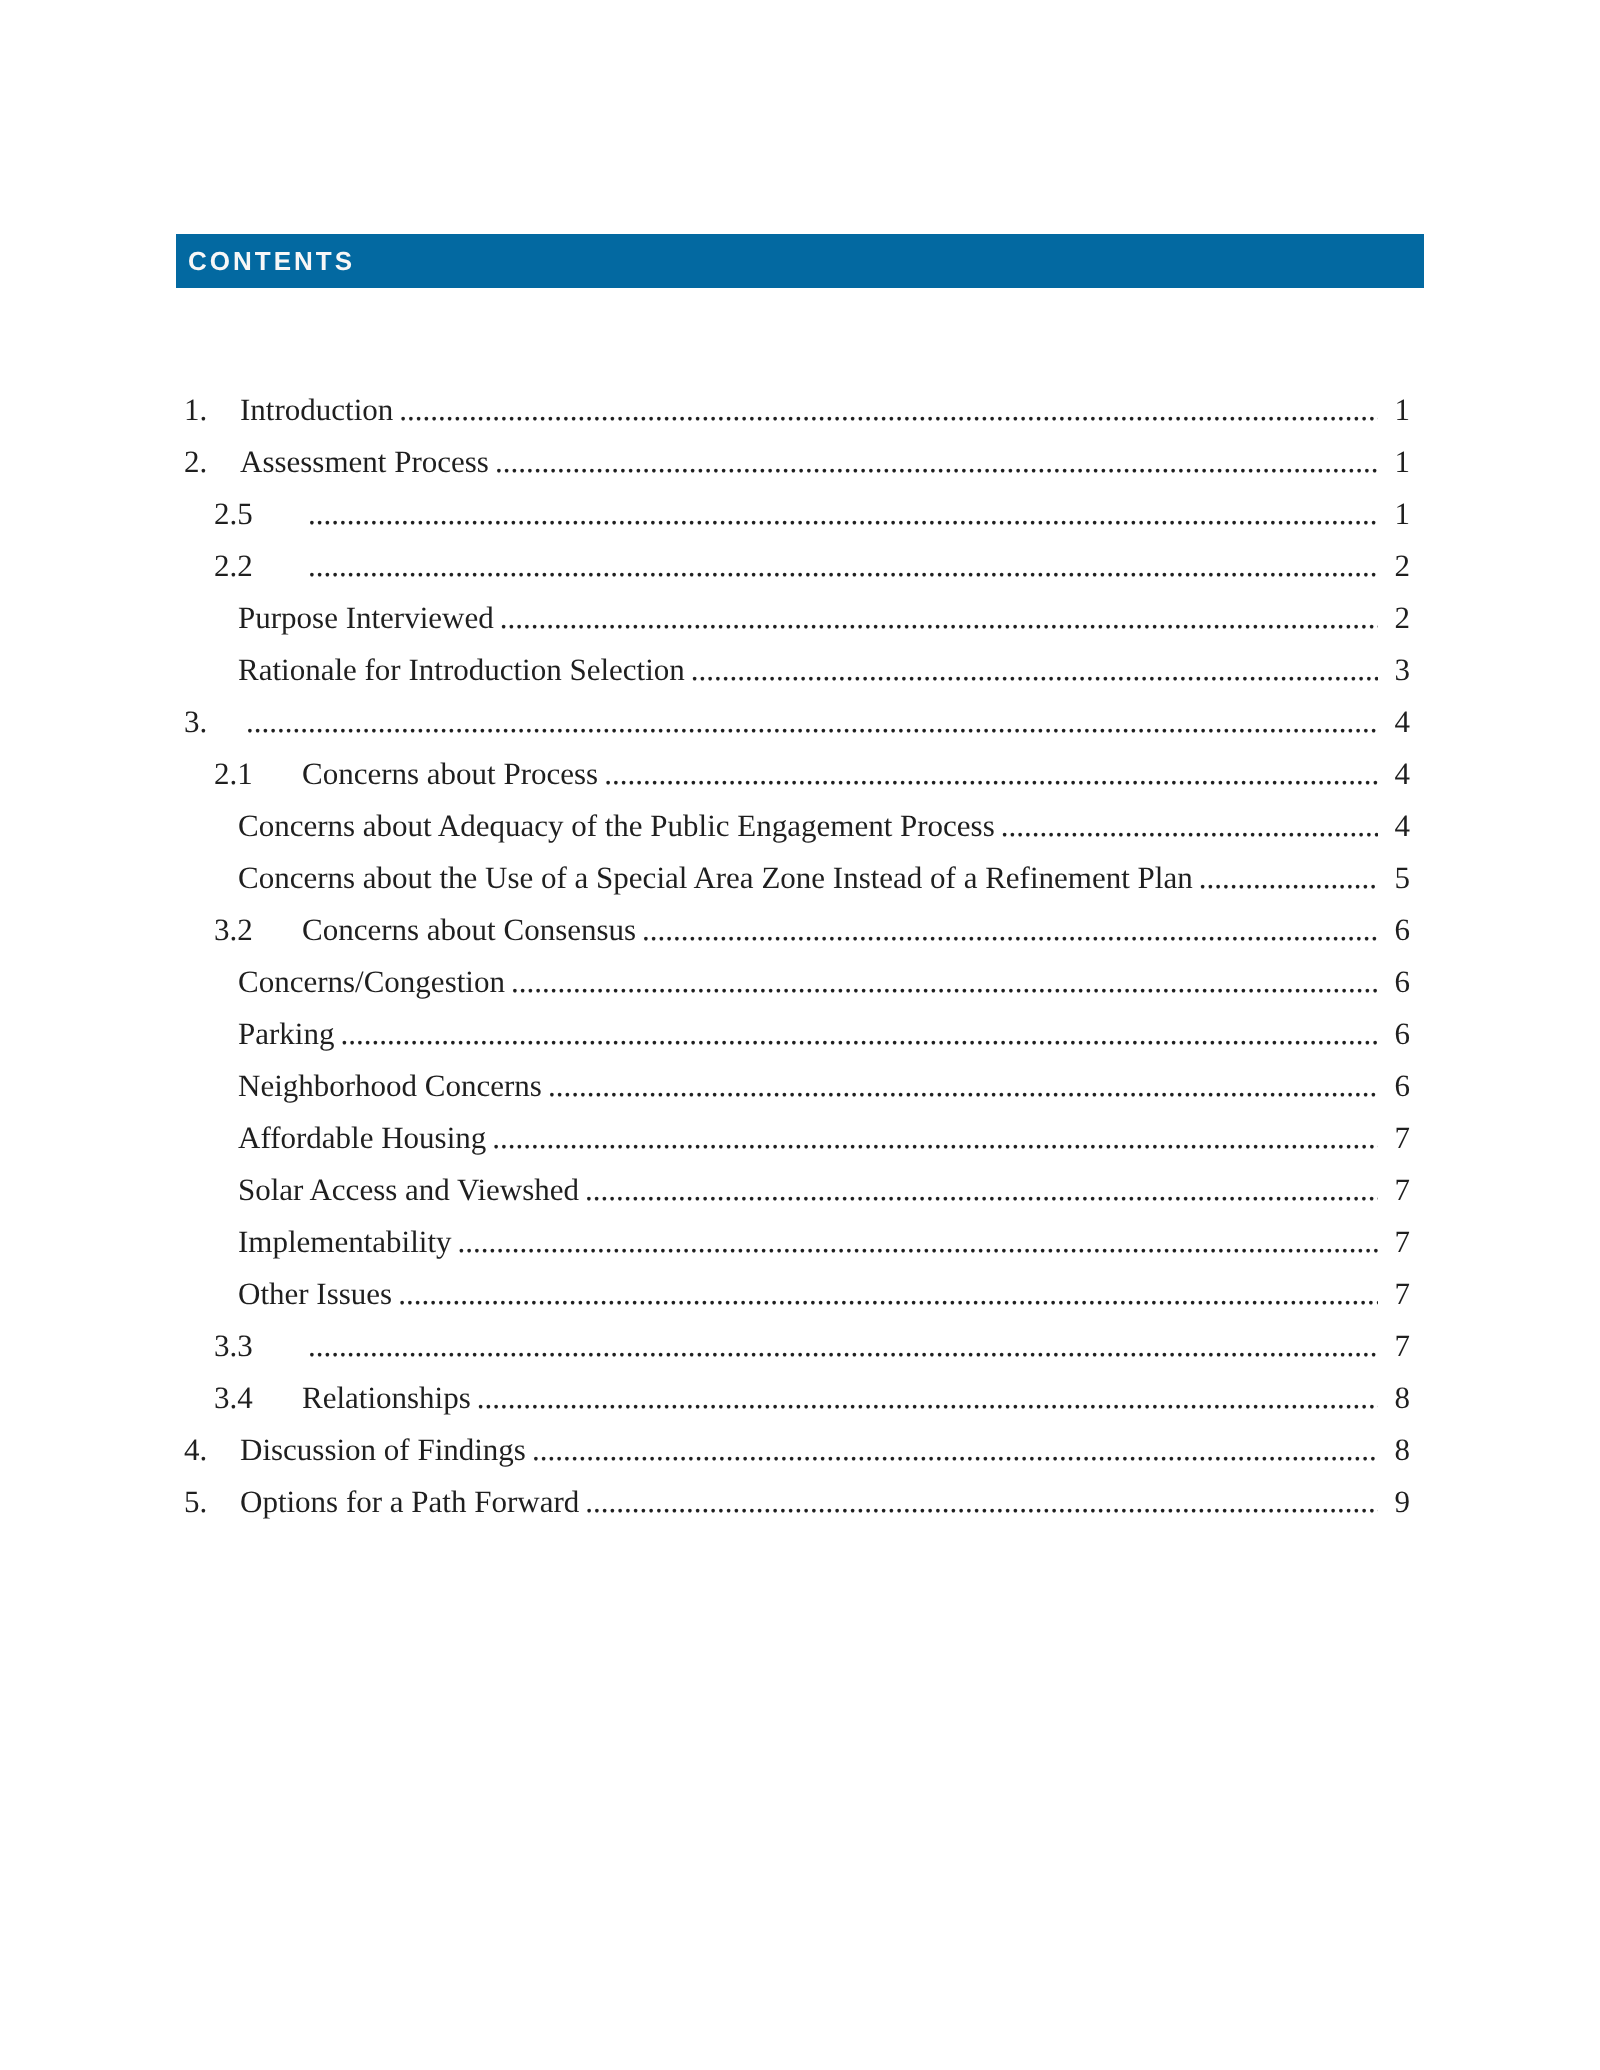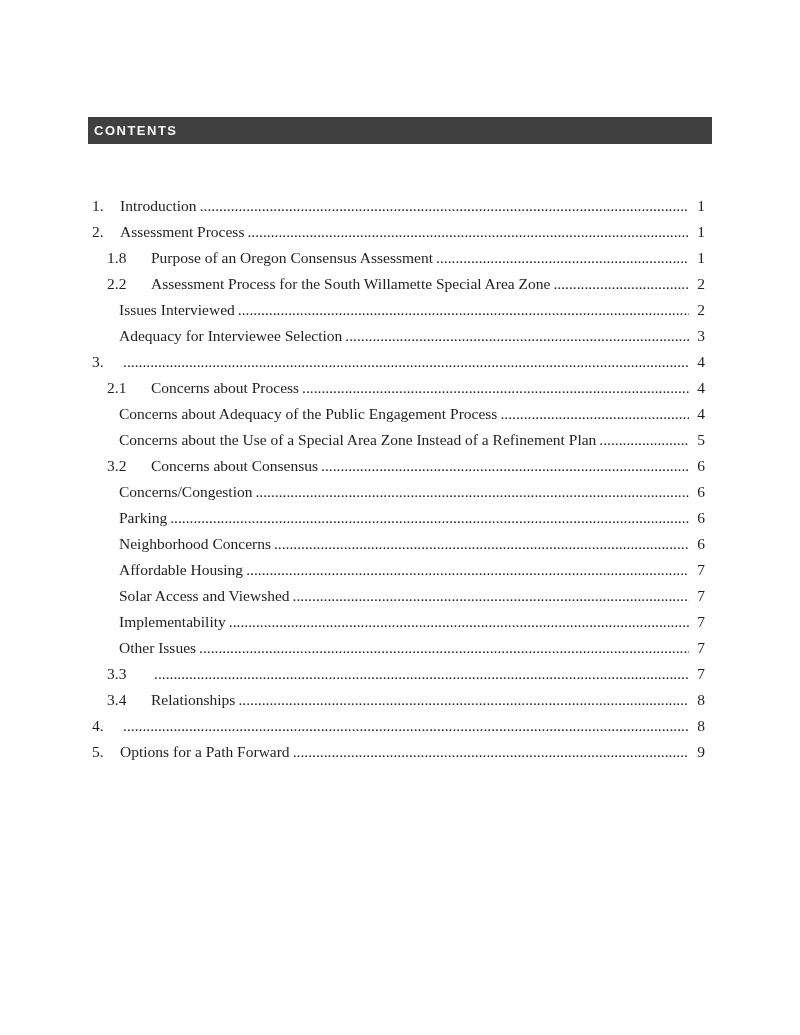--- a/index.html
+++ b/index.html
@@ -63,58 +63,56 @@
     text-align: right;
     margin-right: 7px;
     padding-left: 4px;
   }
 </style>
 </head>
 <body>
 
 <div class="doc-page">
 
-  <div class="contents-bar" style="background: #404040;">
+  <div class="contents-bar" style="background: #0369a1;">
     <span class="contents-title" style="color: rgb(247, 247, 247);">CONTENTS</span>
   </div>
 
   <div class="toc">
       <div class="toc-row lvl1">
       <span class="num">1.</span>
       <span class="label">Introduction</span>
       <span class="leader">............................................................................................................................................................................................................................</span>
       <span class="pagenum">1</span>
     </div>
       <div class="toc-row lvl1">
       <span class="num">2.</span>
       <span class="label">Assessment Process</span>
       <span class="leader">............................................................................................................................................................................................................................</span>
       <span class="pagenum">1</span>
     </div>
       <div class="toc-row lvl2">
-      <span class="num">1.8</span>
-      <span class="label">Purpose of an Oregon Consensus Assessment</span>
+      <span class="num">2.5</span>
       <span class="leader">............................................................................................................................................................................................................................</span>
       <span class="pagenum">1</span>
     </div>
       <div class="toc-row lvl2">
       <span class="num">2.2</span>
-      <span class="label">Assessment Process for the South Willamette Special Area Zone</span>
       <span class="leader">............................................................................................................................................................................................................................</span>
       <span class="pagenum">2</span>
     </div>
       <div class="toc-row lvl3">
 
-      <span class="label">Issues Interviewed</span>
+      <span class="label">Purpose Interviewed</span>
       <span class="leader">............................................................................................................................................................................................................................</span>
       <span class="pagenum">2</span>
     </div>
       <div class="toc-row lvl3">
 
-      <span class="label">Adequacy for Interviewee Selection</span>
+      <span class="label">Rationale for Introduction Selection</span>
       <span class="leader">............................................................................................................................................................................................................................</span>
       <span class="pagenum">3</span>
     </div>
       <div class="toc-row lvl1">
       <span class="num">3.</span>
       <span class="leader">............................................................................................................................................................................................................................</span>
       <span class="pagenum">4</span>
     </div>
       <div class="toc-row lvl2">
       <span class="num">2.1</span>
@@ -188,20 +186,21 @@
       <span class="pagenum">7</span>
     </div>
       <div class="toc-row lvl2">
       <span class="num">3.4</span>
       <span class="label">Relationships</span>
       <span class="leader">............................................................................................................................................................................................................................</span>
       <span class="pagenum">8</span>
     </div>
       <div class="toc-row lvl1">
       <span class="num">4.</span>
+      <span class="label">Discussion of Findings</span>
       <span class="leader">............................................................................................................................................................................................................................</span>
       <span class="pagenum">8</span>
     </div>
       <div class="toc-row lvl1">
       <span class="num">5.</span>
       <span class="label">Options for a Path Forward</span>
       <span class="leader">............................................................................................................................................................................................................................</span>
       <span class="pagenum">9</span>
     </div>
     </div>

